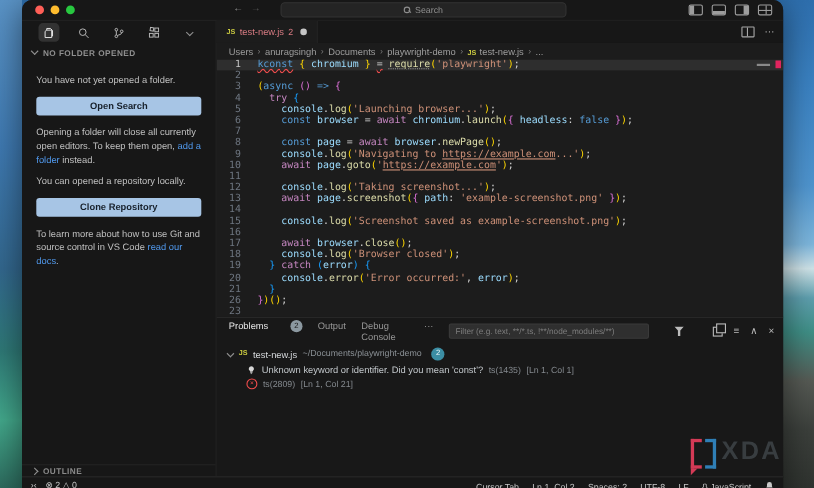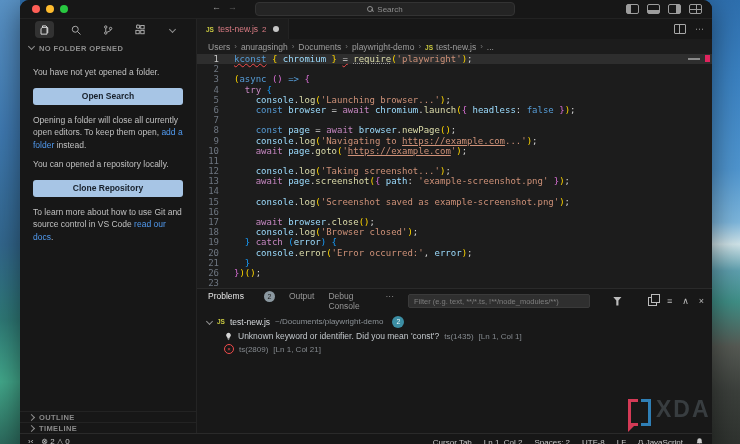--- a/index.html
+++ b/index.html
@@ -205,24 +205,20 @@
           <p><span>Opening a folder will close all currently open editors. To keep them open, </span><a>add a folder</a><span> instead.</span></p>
           <p><span>You can opened a repository locally.</span></p>
           <button class="sb-btn">Clone Repository</button>
           <p><span>To learn more about how to use Git and source control in VS Code </span><a>read our docs</a><span>.</span></p>
         </div>
         <div class="sb-bottom">
           <div class="sb-brow">
             <span class="chev right"></span>
             <span>OUTLINE</span>
           </div>
-          <div class="sb-brow">
-            <span class="chev right"></span>
-            <span>TIMELINE</span>
-          </div>
         </div>
       </div>
 
       <div class="edcol">
         <div class="tabbar">
           <div class="tab">
             <span class="jsbadge">JS</span>
             <span class="tabname">test-new.js</span>
             <span class="tabcount">2</span>
             <span class="moddot"></span>

